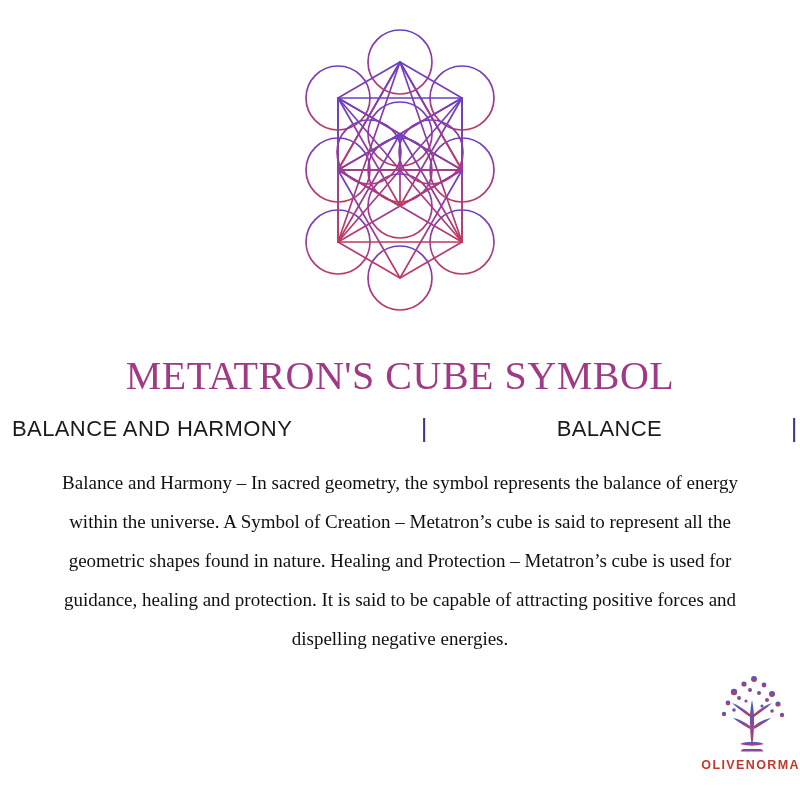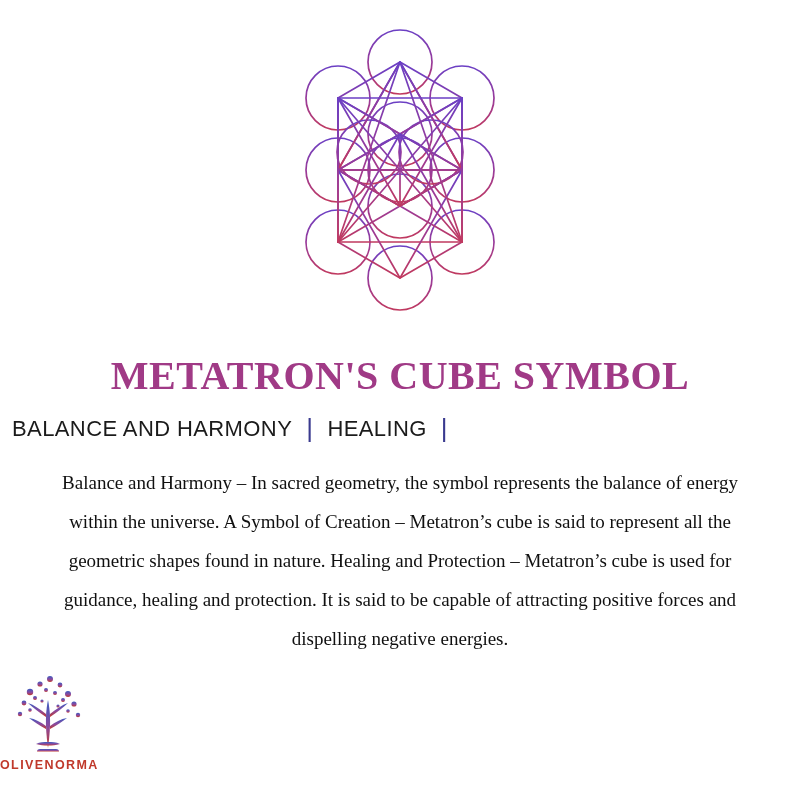--- a/index.html
+++ b/index.html
@@ -32,34 +32,34 @@
     justify-content: center;
   }
   .symbol-wrap svg {
     display: block;
   }
 
   
   .title {
     margin-top: 32px;
     font-family: "Liberation Serif", serif;
-    font-weight: bold;
+    font-weight: normal;
     font-size: 40px;
     letter-spacing: 0.5px;
     color: #a03a86;
     text-align: center;
     line-height: 1.1;
   }
 
   
   .keywords {
     margin-top: 18px;
     display: flex;
     align-items: center;
-    justify-content: flex-start;
+    justify-content: space-between;
     width: 100%;
     font-family: "Liberation Sans", sans-serif;
     font-size: 22px;
     letter-spacing: 0.4px;
     color: #1b1b1b;
   }
   .keyword {
     padding: 0 12px;
     white-space: nowrap;
   }
@@ -84,21 +84,21 @@
   }
 
   
   .logo-block {
     position: absolute;
     left: 0;
     right: 0;
     bottom: 28px;
     display: flex;
     flex-direction: column;
-    align-items: flex-start;
+    align-items: flex-end;
   }
   .logo-mark {
     width: 96px;
     height: 86px;
   }
   .logo-text {
     margin-top: 2px;
     font-family: "Liberation Sans", sans-serif;
     font-size: 12.5px;
     letter-spacing: 1.4px;
@@ -153,21 +153,21 @@
         <path d="M88,72 L88,216 M212,72 L212,216"></path>
       </g>
     </svg>
   </div>
 
   <div class="title">METATRON'S CUBE SYMBOL</div>
 
   <div class="keywords">
     <span class="keyword">BALANCE AND HARMONY</span>
     <span class="kw-sep">|</span>
-    <span class="keyword">HEALING</span>
+    <span class="keyword">BALANCE</span>
     <span class="kw-sep">|</span>
   </div>
 
   <p class="body-text">Balance and Harmony – In sacred geometry, the symbol represents the balance of energy within the universe. A Symbol of Creation – Metatron’s cube is said to represent all the geometric shapes found in nature. Healing and Protection – Metatron’s cube is used for guidance, healing and protection. It is said to be capable of attracting positive forces and dispelling negative energies.</p>
 
   <div class="logo-block">
     <svg class="logo-mark" viewBox="0 0 96 86">
       <defs>
         <linearGradient id="lgrad" x1="0" y1="0" x2="0" y2="1">
           <stop offset="0%" stop-color="#3b5bbf"></stop>

